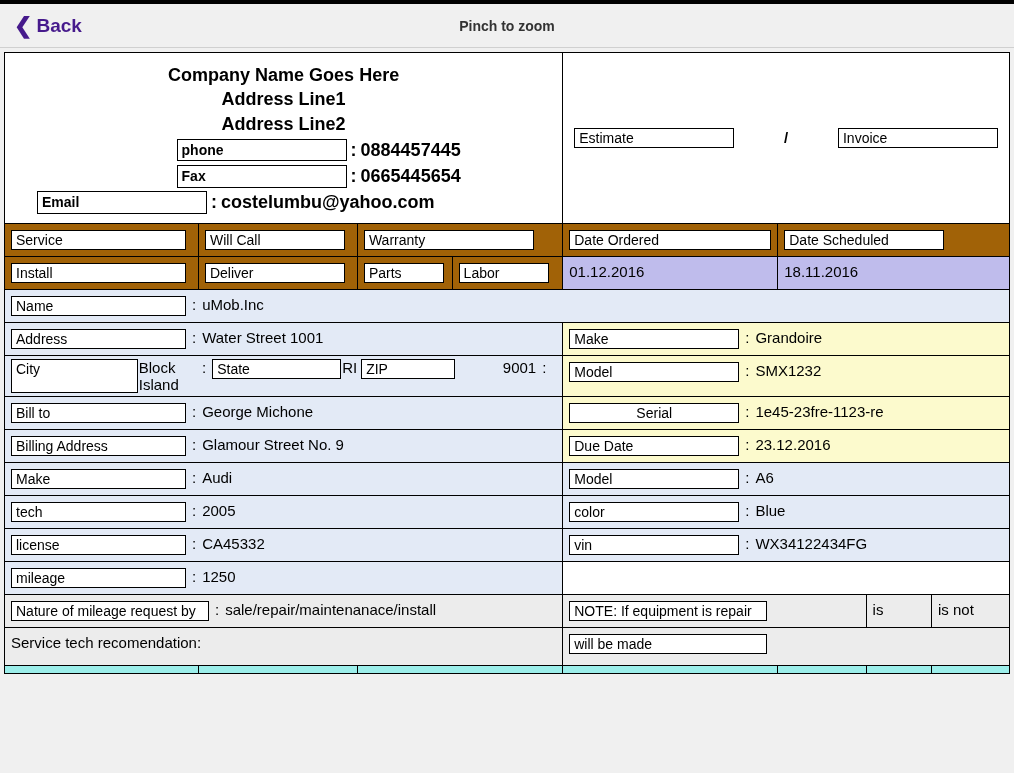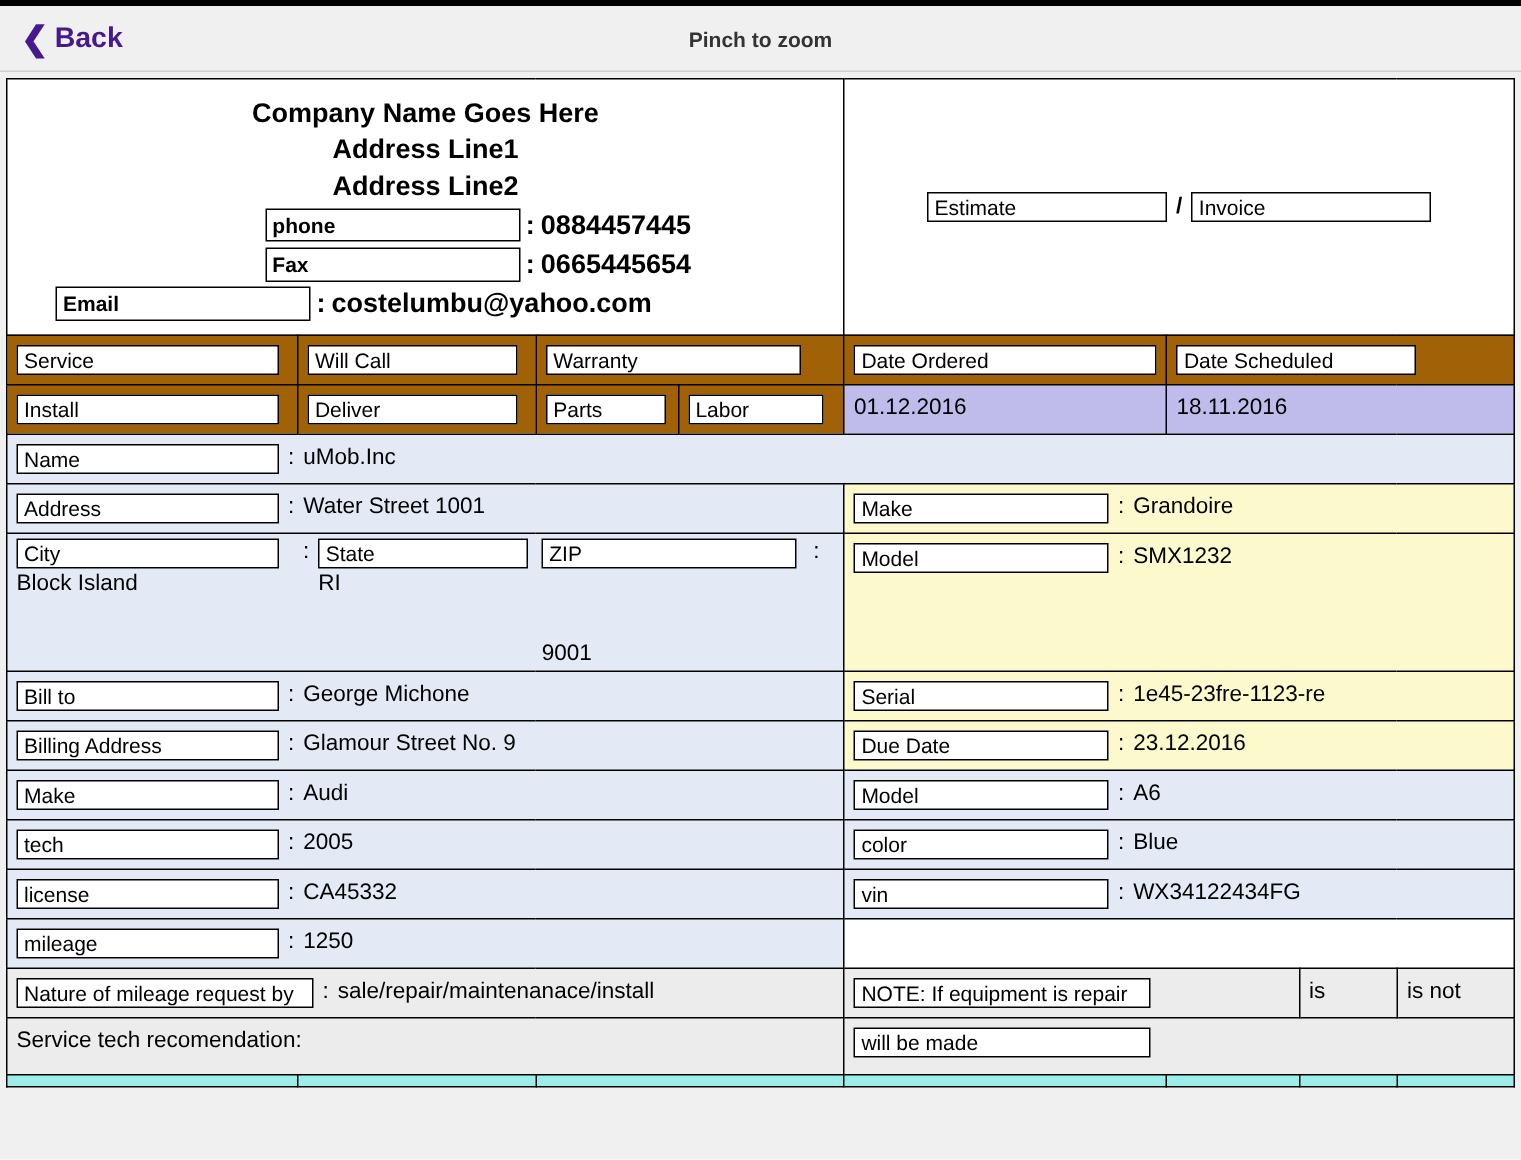--- a/index.html
+++ b/index.html
@@ -21,21 +21,21 @@
   .contact-label { min-width:170px; }
   .bg-lavender { background:#a16207; }
   .bg-lavender2 { background:#bfbcec; }
   .bg-paleblue { background:#e3eaf6; }
   .bg-paleyellow { background:#fcfacd; }
   .bg-grey { background:#ececec; }
   .bg-cyan { background:#9ceeea; }
   .lbl { width:175px; }
   .val-text { font-size:15px; }
   .flexy { display:flex; align-items:flex-start; gap:4px; }
-  .col { display:flex; flex-direction:column; gap:1px; }
+  .col { display:flex; flex-direction:row; gap:1px; }
   .bold { font-weight:bold; }
   .colon { padding:0 2px; }
 </style>
 </head>
 <body>
 
 <div class="topbar-black"></div>
 <div class="topbar">
   <div class="back-btn">
     <span class="chev">❮</span>
@@ -75,21 +75,21 @@
         <span class="bold">0665445654</span>
       </div>
       <div class="contact-row" style="padding-left:22px;">
         <span class="boxed contact-label">Email</span>
         <span style="font-weight:bold;">: </span>
         <span class="bold">costelumbu@yahoo.com</span>
       </div>
     </div>
   </td>
   <td colspan="4" style="vertical-align:middle;">
-    <div style="display:flex; align-items:center; justify-content:center; gap:6px; padding:0 10px;">
+    <div style="display:flex; align-items:center; justify-content:space-between; gap:6px; padding:0 10px;">
       <span class="boxed" style="width:160px;">Estimate</span>
       <span class="bold">/</span>
       <span class="boxed" style="width:160px;">Invoice</span>
     </div>
   </td>
 </tr>
 
 <tr>
   <td class="bg-lavender pad"><span class="boxed lbl">Service</span></td>
   <td class="bg-lavender pad"><span class="boxed" style="width:140px;">Will Call</span></td>
@@ -165,21 +165,21 @@
 <tr>
   <td class="bg-paleblue pad" colspan="4">
     <div class="flexy">
       <span class="boxed lbl">Bill to</span>
               <span class="colon">:</span>
       <span class="val-text">George Michone</span>
     </div>
   </td>
   <td class="bg-paleyellow pad" colspan="4">
     <div class="flexy">
-      <span class="boxed" style="width:170px;">Serial</span>
+      <span class="boxed" style="width:170px;text-align:center;">Serial</span>
               <span class="colon">:</span>
       <span class="val-text">1e45-23fre-1123-re</span>
     </div>
   </td>
 </tr>
 
 <tr>
   <td class="bg-paleblue pad" colspan="4">
     <div class="flexy">
       <span class="boxed lbl">Billing Address</span>

